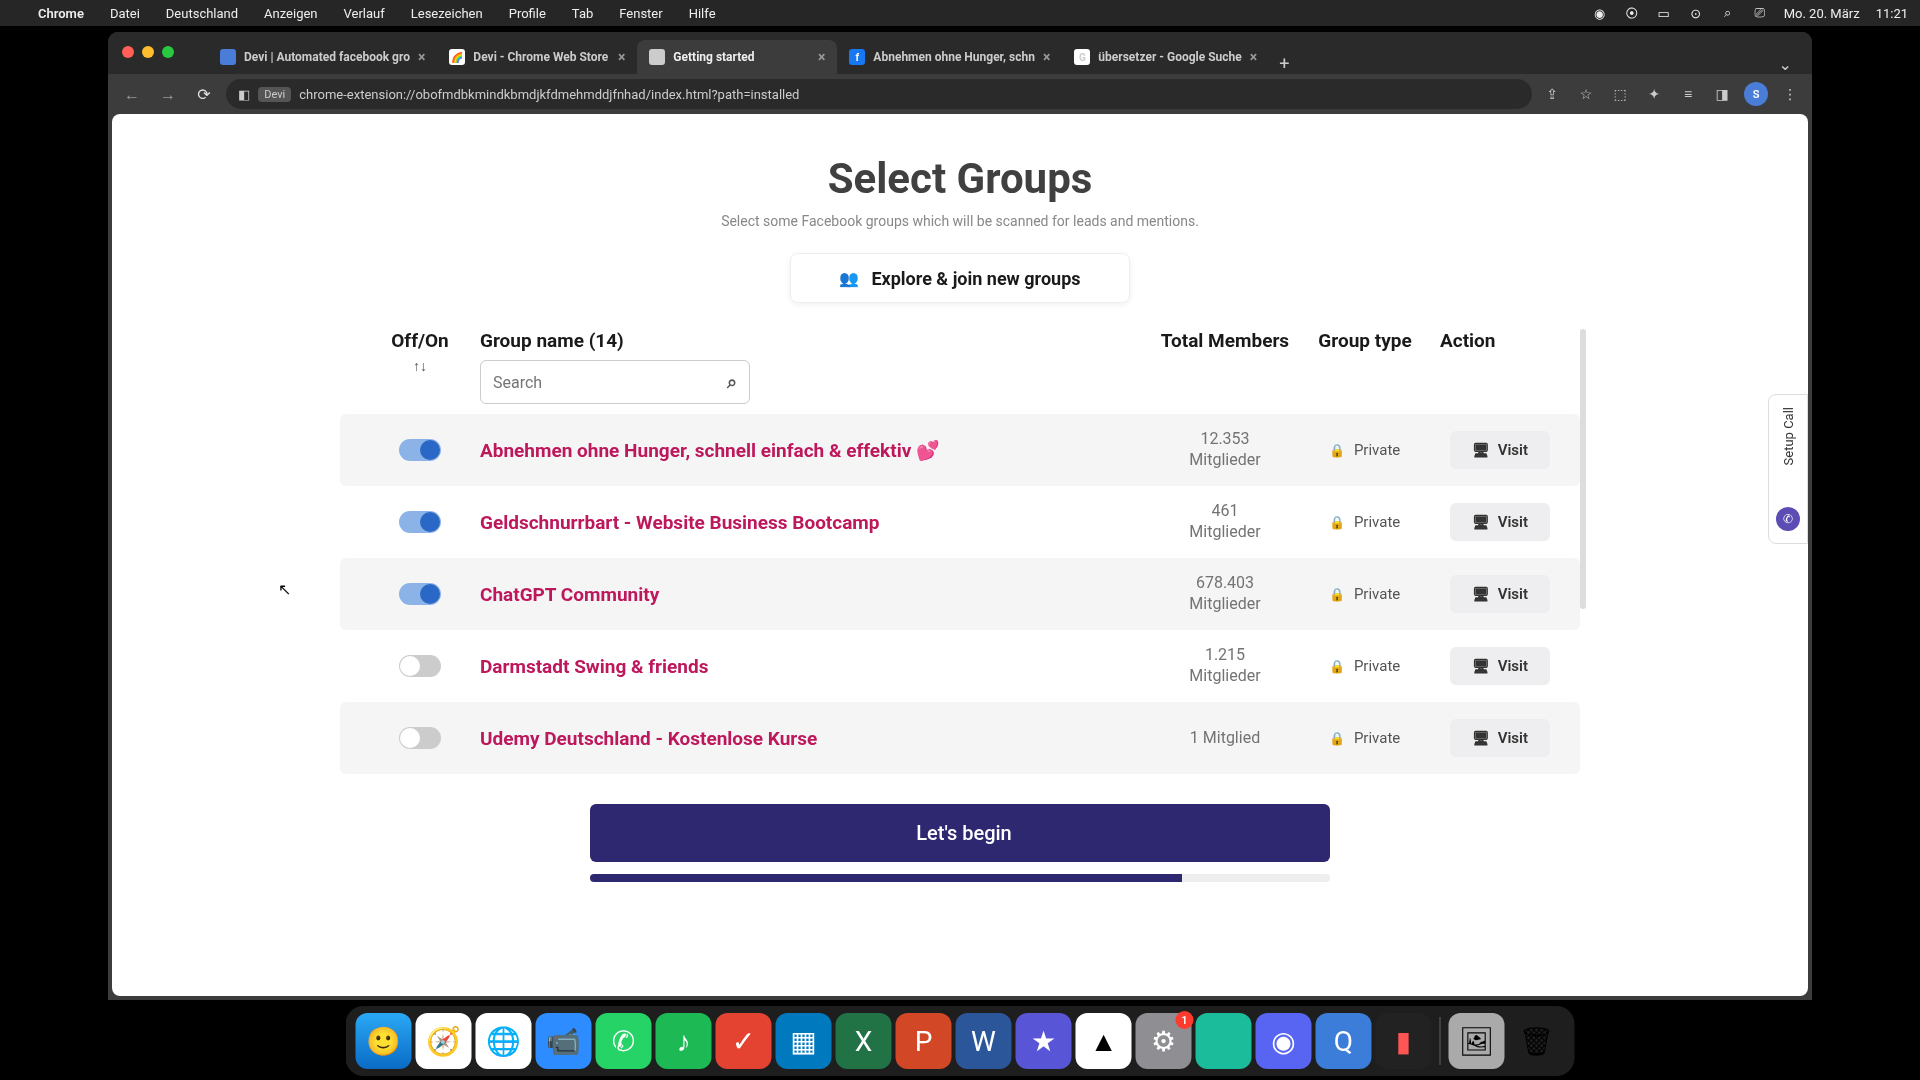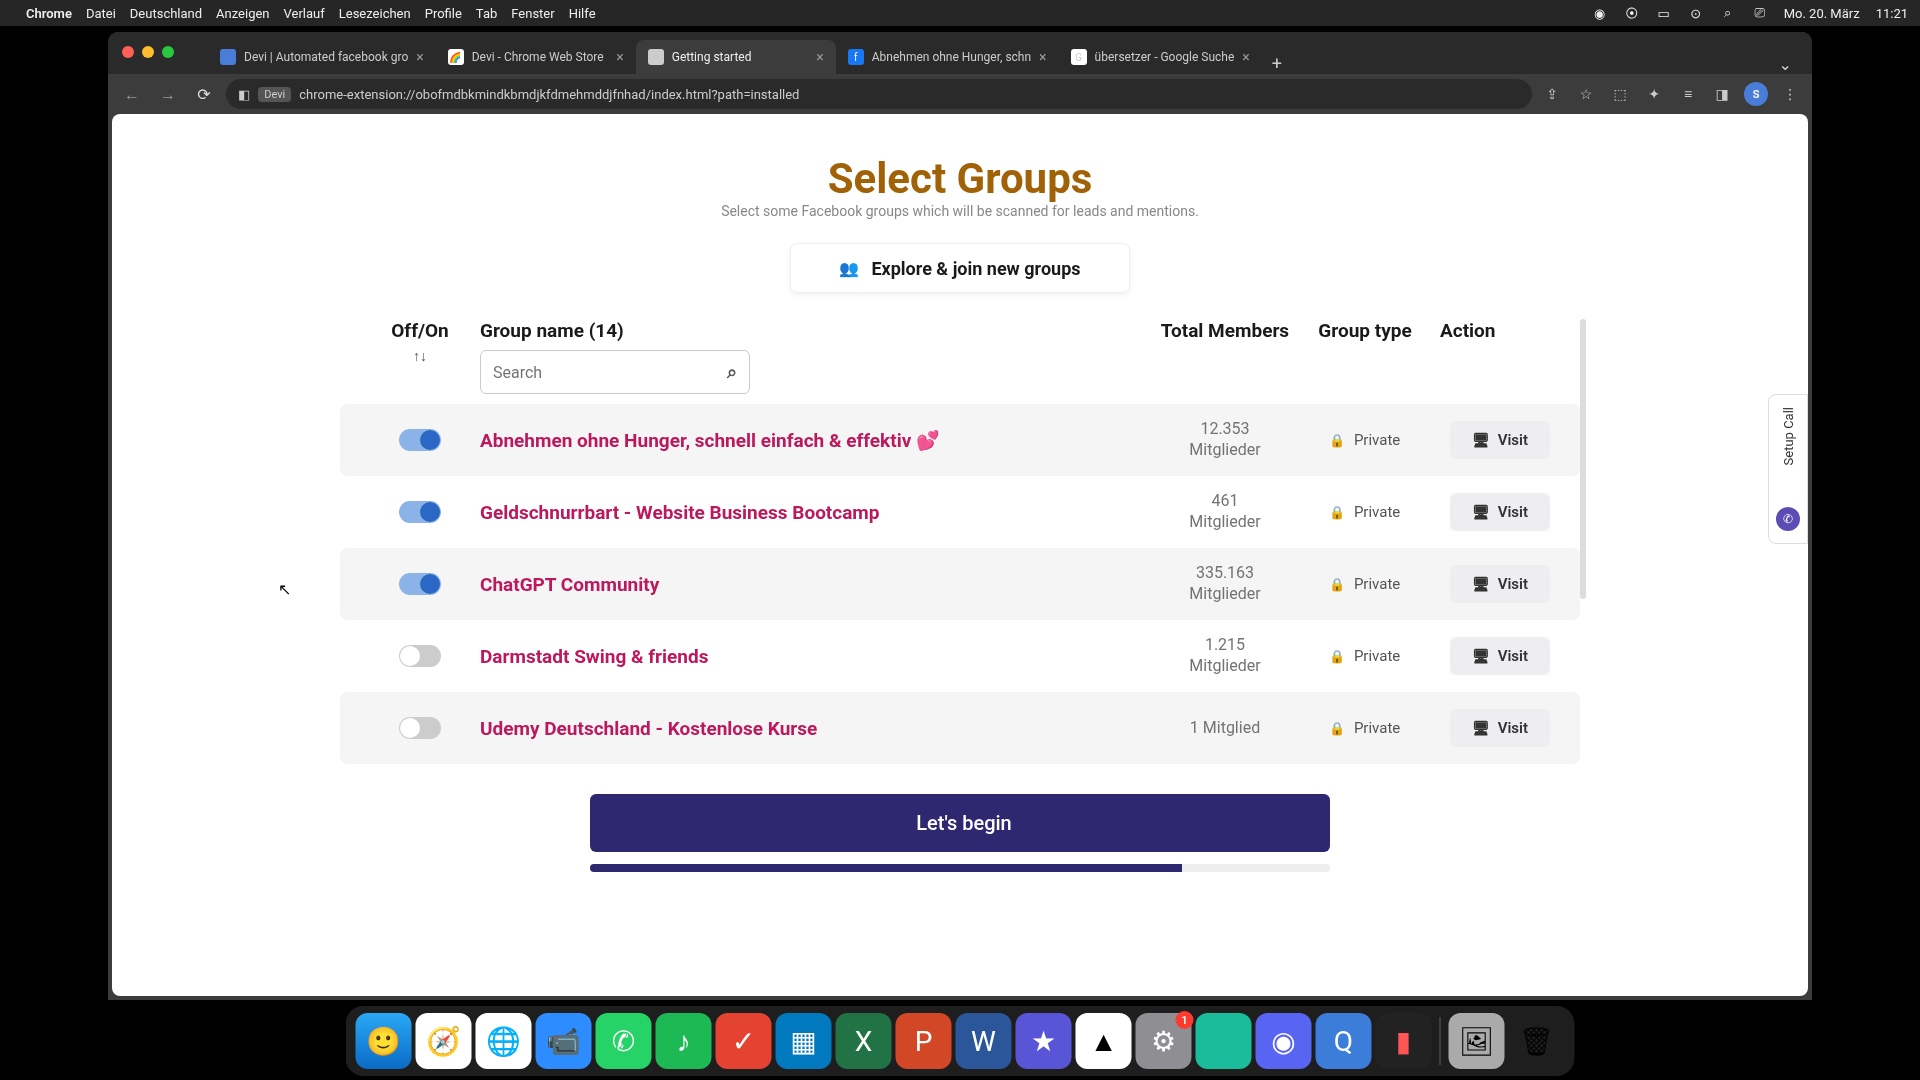--- a/index.html
+++ b/index.html
@@ -1,57 +1,57 @@
 <!DOCTYPE html>
 <html><head>
 <meta charset="utf-8">
 <style>
 * { margin: 0; padding: 0; box-sizing: border-box; font-family: -apple-system, BlinkMacSystemFont, "Segoe UI", Roboto, sans-serif; }
 body { background: #000; width: 1920px; height: 1080px; overflow: hidden; position: relative; }
 
 
 .menubar { height: 26px; background: rgba(40,40,40,0.95); display: flex; align-items: center; padding: 0 12px; color: #eee; font-size: 13px; justify-content: space-between; }
-.menubar-left { display: flex; gap: 14px; }
+.menubar-left { display: flex; gap: 26px; }
 .menubar-right { display: flex; align-items: center; gap: 16px; }
 .apple-logo { font-size: 15px; }
 .menubar-item { cursor: default; }
 .menubar-app { font-weight: 600; }
 .menu-icon { width: 16px; height: 16px; display: inline-flex; align-items: center; justify-content: center; font-size: 13px; }
 
 
 .chrome-window { position: absolute; top: 32px; left: 108px; right: 108px; bottom: 80px; background: #3c3c3c; border-radius: 10px 10px 0 0; overflow: hidden; display: flex; flex-direction: column; }
 .window-controls { position: absolute; top: 14px; left: 14px; display: flex; gap: 8px; z-index: 10; }
 .wc { width: 12px; height: 12px; border-radius: 50%; }
 .wc-close { background: #ff5f57; }
 .wc-min { background: #ffbd2e; }
 .wc-max { background: #28c940; }
 
 .tabbar { height: 42px; background: #2a2a2a; display: flex; align-items: flex-end; padding-left: 100px; padding-right: 10px; }
-.tab { height: 34px; display: flex; align-items: center; padding: 0 12px; color: #ccc; font-size: 12px; gap: 8px; border-radius: 8px 8px 0 0; min-width: 200px; max-width: 240px; position: relative; }
+.tab { height: 34px; display: flex; align-items: center; padding: 0 12px; color: #ccc; font-size: 12px; gap: 8px; border-radius: 8px 8px 0 0; min-width: 200px; max-width: 240px; position: relative; font-weight: bold; }
 .tab.active { background: #3c3c3c; color: #eee; }
 .tab-favicon { width: 16px; height: 16px; border-radius: 3px; flex-shrink: 0; display: flex; align-items: center; justify-content: center; font-size: 10px; }
 .tab-title { white-space: nowrap; overflow: hidden; text-overflow: ellipsis; flex: 1; }
 .tab-close { color: #999; font-size: 14px; flex-shrink: 0; }
 .new-tab { color: #ccc; padding: 0 10px; font-size: 18px; }
 .tabbar-right { margin-left: auto; color: #ccc; padding: 0 10px; }
 
 .toolbar { height: 40px; background: #3c3c3c; display: flex; align-items: center; padding: 0 10px; gap: 8px; }
 .nav-btn { width: 28px; height: 28px; display: flex; align-items: center; justify-content: center; color: #999; font-size: 16px; border-radius: 50%; }
 .nav-btn.enabled { color: #ddd; }
 .addr { flex: 1; height: 30px; background: #2a2a2a; border-radius: 15px; display: flex; align-items: center; padding: 0 12px; color: #ccc; font-size: 13px; gap: 8px; }
 .addr-badge { background: #555; border-radius: 4px; padding: 1px 6px; font-size: 11px; }
 .toolbar-icons { display: flex; gap: 10px; align-items: center; }
 .tbi { width: 24px; height: 24px; display: flex; align-items: center; justify-content: center; color: #ccc; font-size: 14px; }
 .avatar { width: 24px; height: 24px; border-radius: 50%; background: #4a7dd8; color: #fff; display: flex; align-items: center; justify-content: center; font-size: 11px; font-weight: 600; }
 
 
 .page { flex: 1; background: #fff; overflow: hidden; position: relative; border-radius: 8px; margin: 0 4px 4px 4px; }
 .page-inner { padding: 40px 60px 0; position: relative; height: 100%; }
 
-.page-title { text-align: center; font-size: 42px; font-weight: 700; color: #a16207; }
+.page-title { text-align: center; font-size: 42px; font-weight: 700; color: #404040; margin-bottom: 10px; }
 .page-subtitle { text-align: center; font-size: 14px; color: #888; margin-bottom: 24px; }
 
 .explore-btn { margin: 0 auto 26px; width: 340px; height: 50px; background: #fff; border: 1px solid #eee; border-radius: 8px; box-shadow: 0 2px 6px rgba(0,0,0,0.06); display: flex; align-items: center; justify-content: center; gap: 12px; font-size: 18px; font-weight: 700; color: #1a1a1a; }
 .explore-icon { font-size: 16px; }
 
 .table-wrap { margin: 0 auto; width: 1240px; position: relative; }
 .scroll-indicator { position: absolute; right: -6px; top: 0; width: 6px; height: 280px; background: #ddd; border-radius: 3px; }
 
 .thead { display: flex; align-items: flex-start; padding: 0 20px 10px; }
 .th { font-size: 19px; font-weight: 700; color: #1a1a1a; }
@@ -263,21 +263,21 @@
         </div>
 
         <div class="row alt">
           <div class="col-toggle">
               <div class="toggle on">
                 <div class="toggle-knob"></div>
               </div>
             </div>
           <div class="col-name gname">ChatGPT Community</div>
           <div class="col-members members">
-              <span class="members-count">335.163</span>
+              <span class="members-count">678.403</span>
               <span class="members-label">Mitglieder</span>
             </div>
           <div class="col-type gtype">
               <span class="lock-icon">🔒</span>
               <span>Private</span>
             </div>
           <div class="col-action">
               <div class="visit-btn">
                 <span class="visit-icon">🖥</span>
                 <span>Visit</span>

